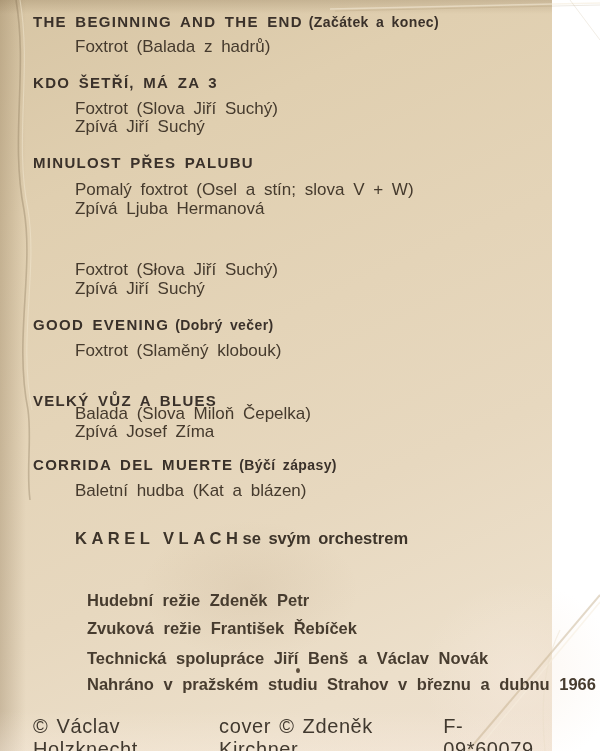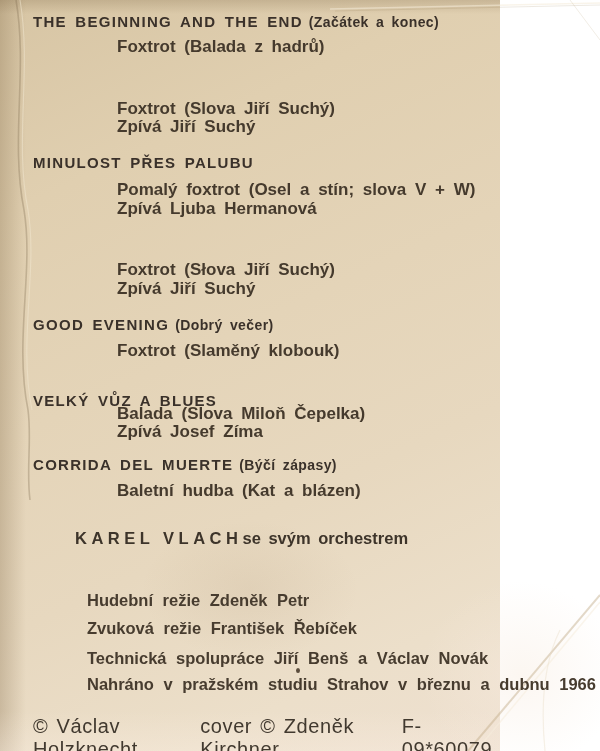--- a/index.html
+++ b/index.html
@@ -7,21 +7,21 @@
     padding: 0;
   }
   body {
     width: 600px;
     height: 751px;
     overflow: hidden;
     font-family: "Liberation Sans", sans-serif;
   }
   .sleeve {
     position: relative;
-    width: 500px;
+    width: 552px;
     height: 751px;
     background:
       linear-gradient(155deg,
         #d7c5a4 0%,
         #e0cfb0 22%,
         #e4d4b8 45%,
         #e7d8bf 65%,
         #ecdfca 85%,
         #eee0d0 100%);
   }
@@ -70,24 +70,23 @@
     color: #3a312a;
   }
   .track-title .note {
     font-size: 14px;
     letter-spacing: 0.4px;
     margin-left: 6px;
   }
   .track-sub {
     left: 75px;
     font-size: 17px;
-    font-weight: bold;
+    font-weight: normal;
     word-spacing: 4px;
     color: #453a2d;
-    margin-left: 42px;
   }
   .artist-line {
     left: 75px;
     font-size: 16.5px;
     font-weight: bold;
     color: #3d342a;
   }
   .artist-line .artist-name {
     letter-spacing: 4.5px;
   }
@@ -142,20 +141,21 @@
     <path d="M 335,11 L 600,5" fill="none" stroke="#9c8660" stroke-opacity="0.18" stroke-width="1"></path>
     <path d="M 600,595 L 468,751" fill="none" stroke="#c0ab87" stroke-opacity="0.45" stroke-width="2"></path>
     <path d="M 600,602 L 476,751" fill="none" stroke="#f6ecdc" stroke-opacity="0.55" stroke-width="1.5"></path>
     <path d="M 560,630 C 545,660 540,700 545,751" fill="none" stroke="#e8dcc6" stroke-opacity="0.4" stroke-width="1.2"></path>
     <path d="M 600,40 L 570,0" fill="none" stroke="#b7a179" stroke-opacity="0.2" stroke-width="1"></path>
   </svg>
 
   <div class="line track-title" style="top:13px"><span>THE BEGINNING AND THE END</span><span class="note">(Začátek a konec)</span></div>
   <div class="line track-sub" style="top:37px">Foxtrot (Balada z hadrů)</div>
 
+  <div class="line track-title" style="top:74px"><span>KDO ŠETŘÍ, MÁ ZA 3</span></div>
   <div class="line track-sub" style="top:99px">Foxtrot (Slova Jiří Suchý)</div>
   <div class="line track-sub" style="top:117px">Zpívá Jiří Suchý</div>
 
   <div class="line track-title" style="top:154px"><span>MINULOST PŘES PALUBU</span></div>
   <div class="line track-sub" style="top:180px">Pomalý foxtrot (Osel a stín; slova V + W)</div>
   <div class="line track-sub" style="top:199px">Zpívá Ljuba Hermanová</div>
 
   <div class="line track-sub" style="top:260px">Foxtrot (Słova Jiří Suchý)</div>
   <div class="line track-sub" style="top:279px">Zpívá Jiří Suchý</div>
 

